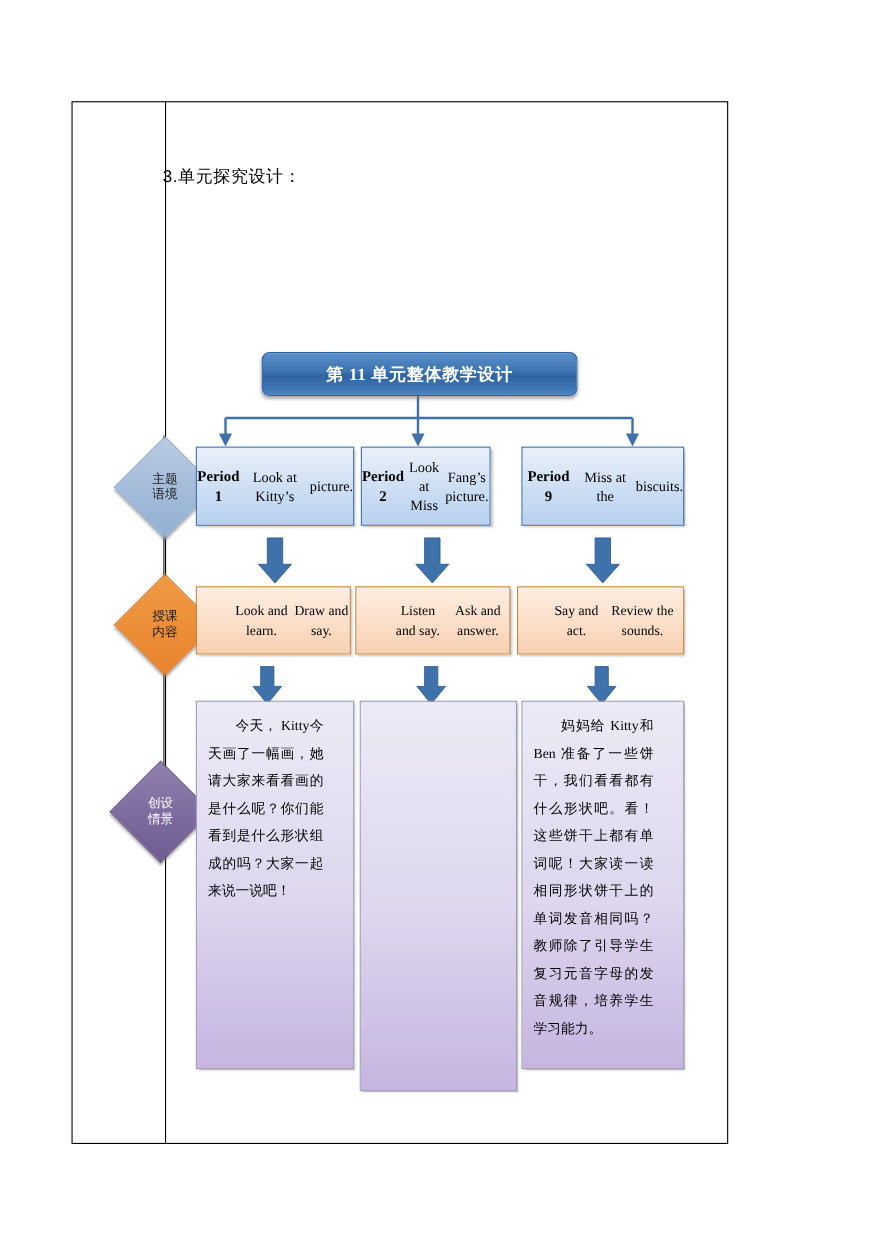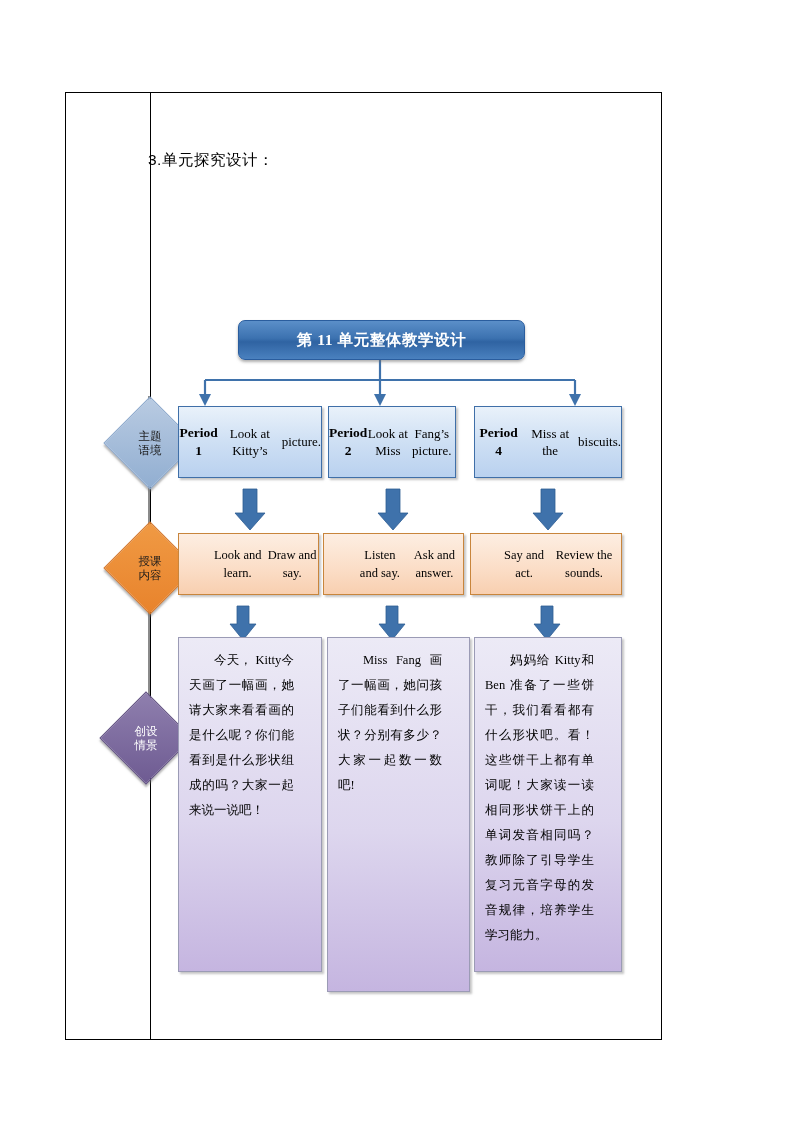--- a/index.html
+++ b/index.html
@@ -162,27 +162,27 @@
     <span>创设</span>
     <span>情景</span>
   </div>
 </div>
 
 <div class="card period" style="left:178px;top:406px;width:144px;">
   <div class="p-title">Period 1</div>
   <div>Look at Kitty’s</div>
   <div>picture.</div>
 </div>
-<div class="card period" style="left:328px;top:406px;width:128px;">
+<div class="card period" style="left:328px;top:406px;width:118px;">
   <div class="p-title">Period 2</div>
   <div>Look at Miss</div>
   <div>Fang’s  picture.</div>
 </div>
 <div class="card period" style="left:474px;top:406px;width:148px;">
-  <div class="p-title">Period 4</div>
+  <div class="p-title">Period 9</div>
   <div>Miss at the</div>
   <div>biscuits.</div>
 </div>
 
 <div class="card content-box" style="left:178px;top:533px;width:141px;">
   <div>Look and learn.</div>
   <div>Draw and say.</div>
 </div>
 <div class="card content-box" style="left:323px;top:533px;width:141px;">
   <div>Listen and say.</div>
@@ -190,17 +190,16 @@
 </div>
 <div class="card content-box" style="left:470px;top:533px;width:152px;">
   <div>Say and act.</div>
   <div>Review the sounds.</div>
 </div>
 
 <div class="card scene-box" style="left:178px;top:637px;width:144px;height:335px;">
   <p>今天， Kitty今天画了一幅画，她请大家来看看画的是什么呢？你们能看到是什么形状组成的吗？大家一起来说一说吧！</p>
 </div>
 <div class="card scene-box" style="left:327px;top:637px;width:143px;height:355px;">
-  <p>Miss Fang 画了一幅画，她问孩子们能看到什么形状？分别有多少？大家一起数一数吧!</p>
 </div>
 <div class="card scene-box" style="left:474px;top:637px;width:148px;height:335px;">
   <p>妈妈给 Kitty和Ben 准备了一些饼干，我们看看都有什么形状吧。看！这些饼干上都有单词呢！大家读一读相同形状饼干上的单词发音相同吗？教师除了引导学生复习元音字母的发音规律，培养学生学习能力。</p>
 </div>
 
 </body></html>

